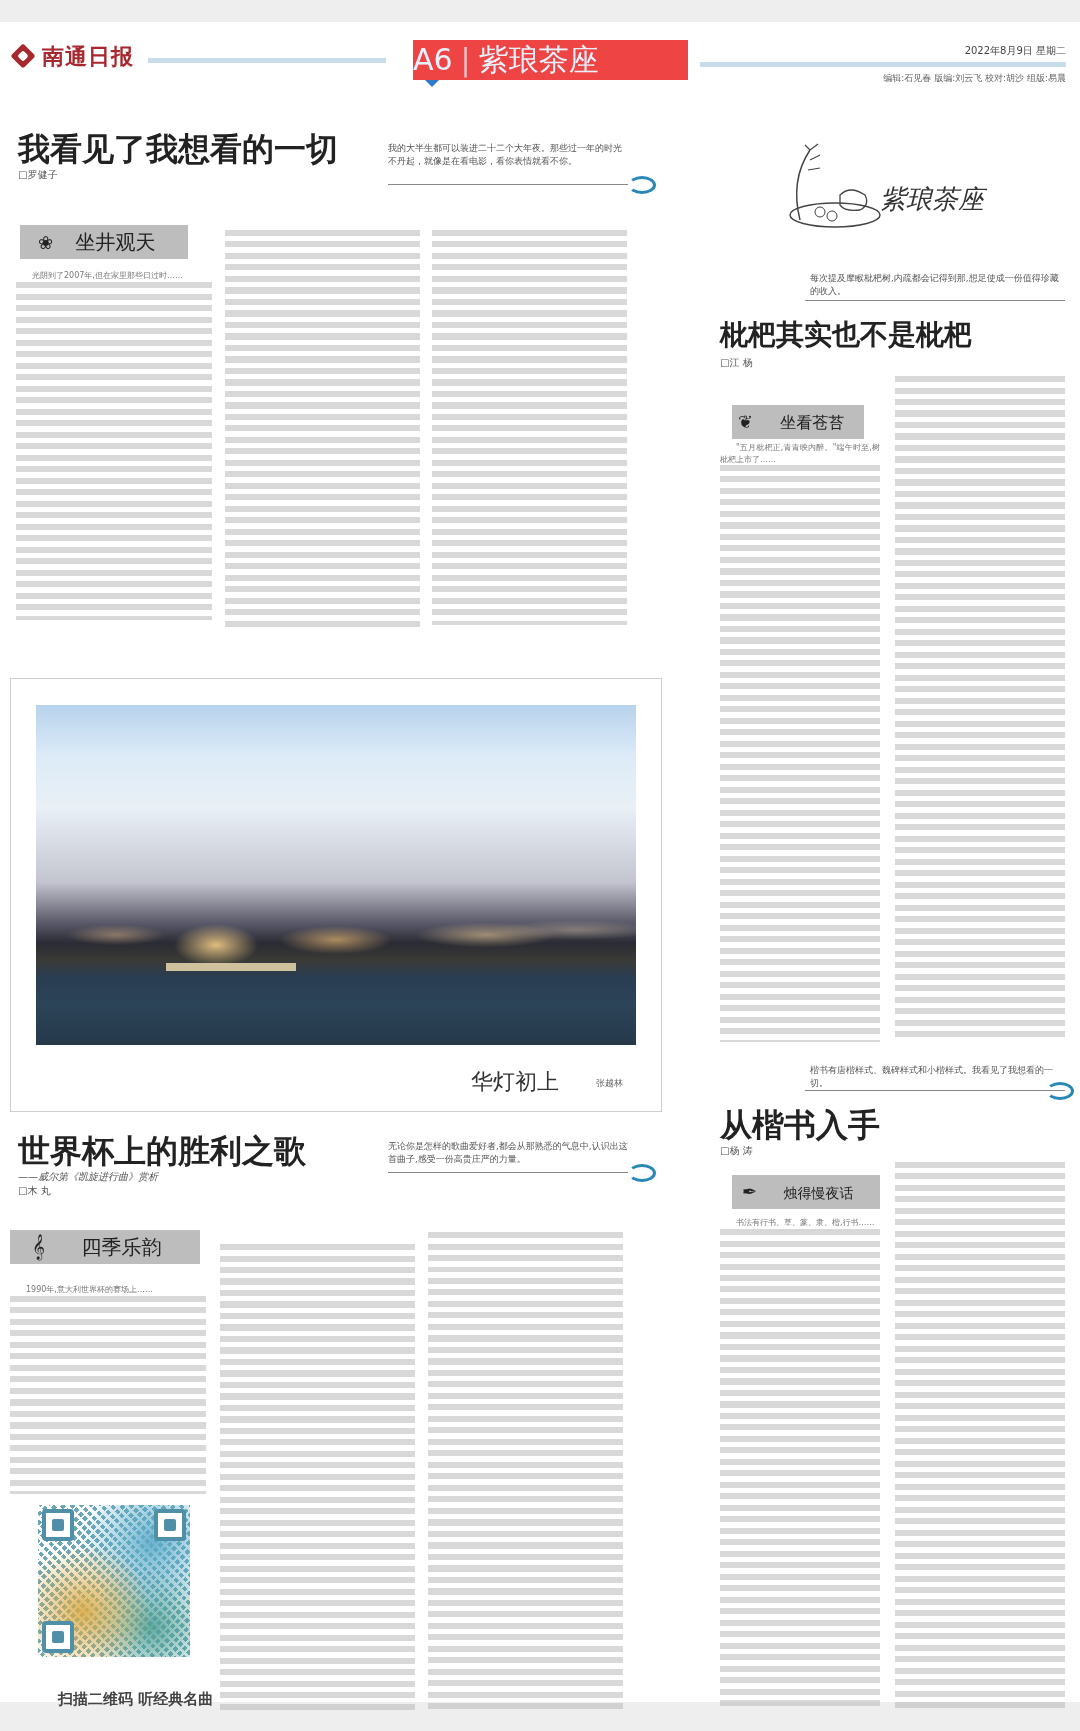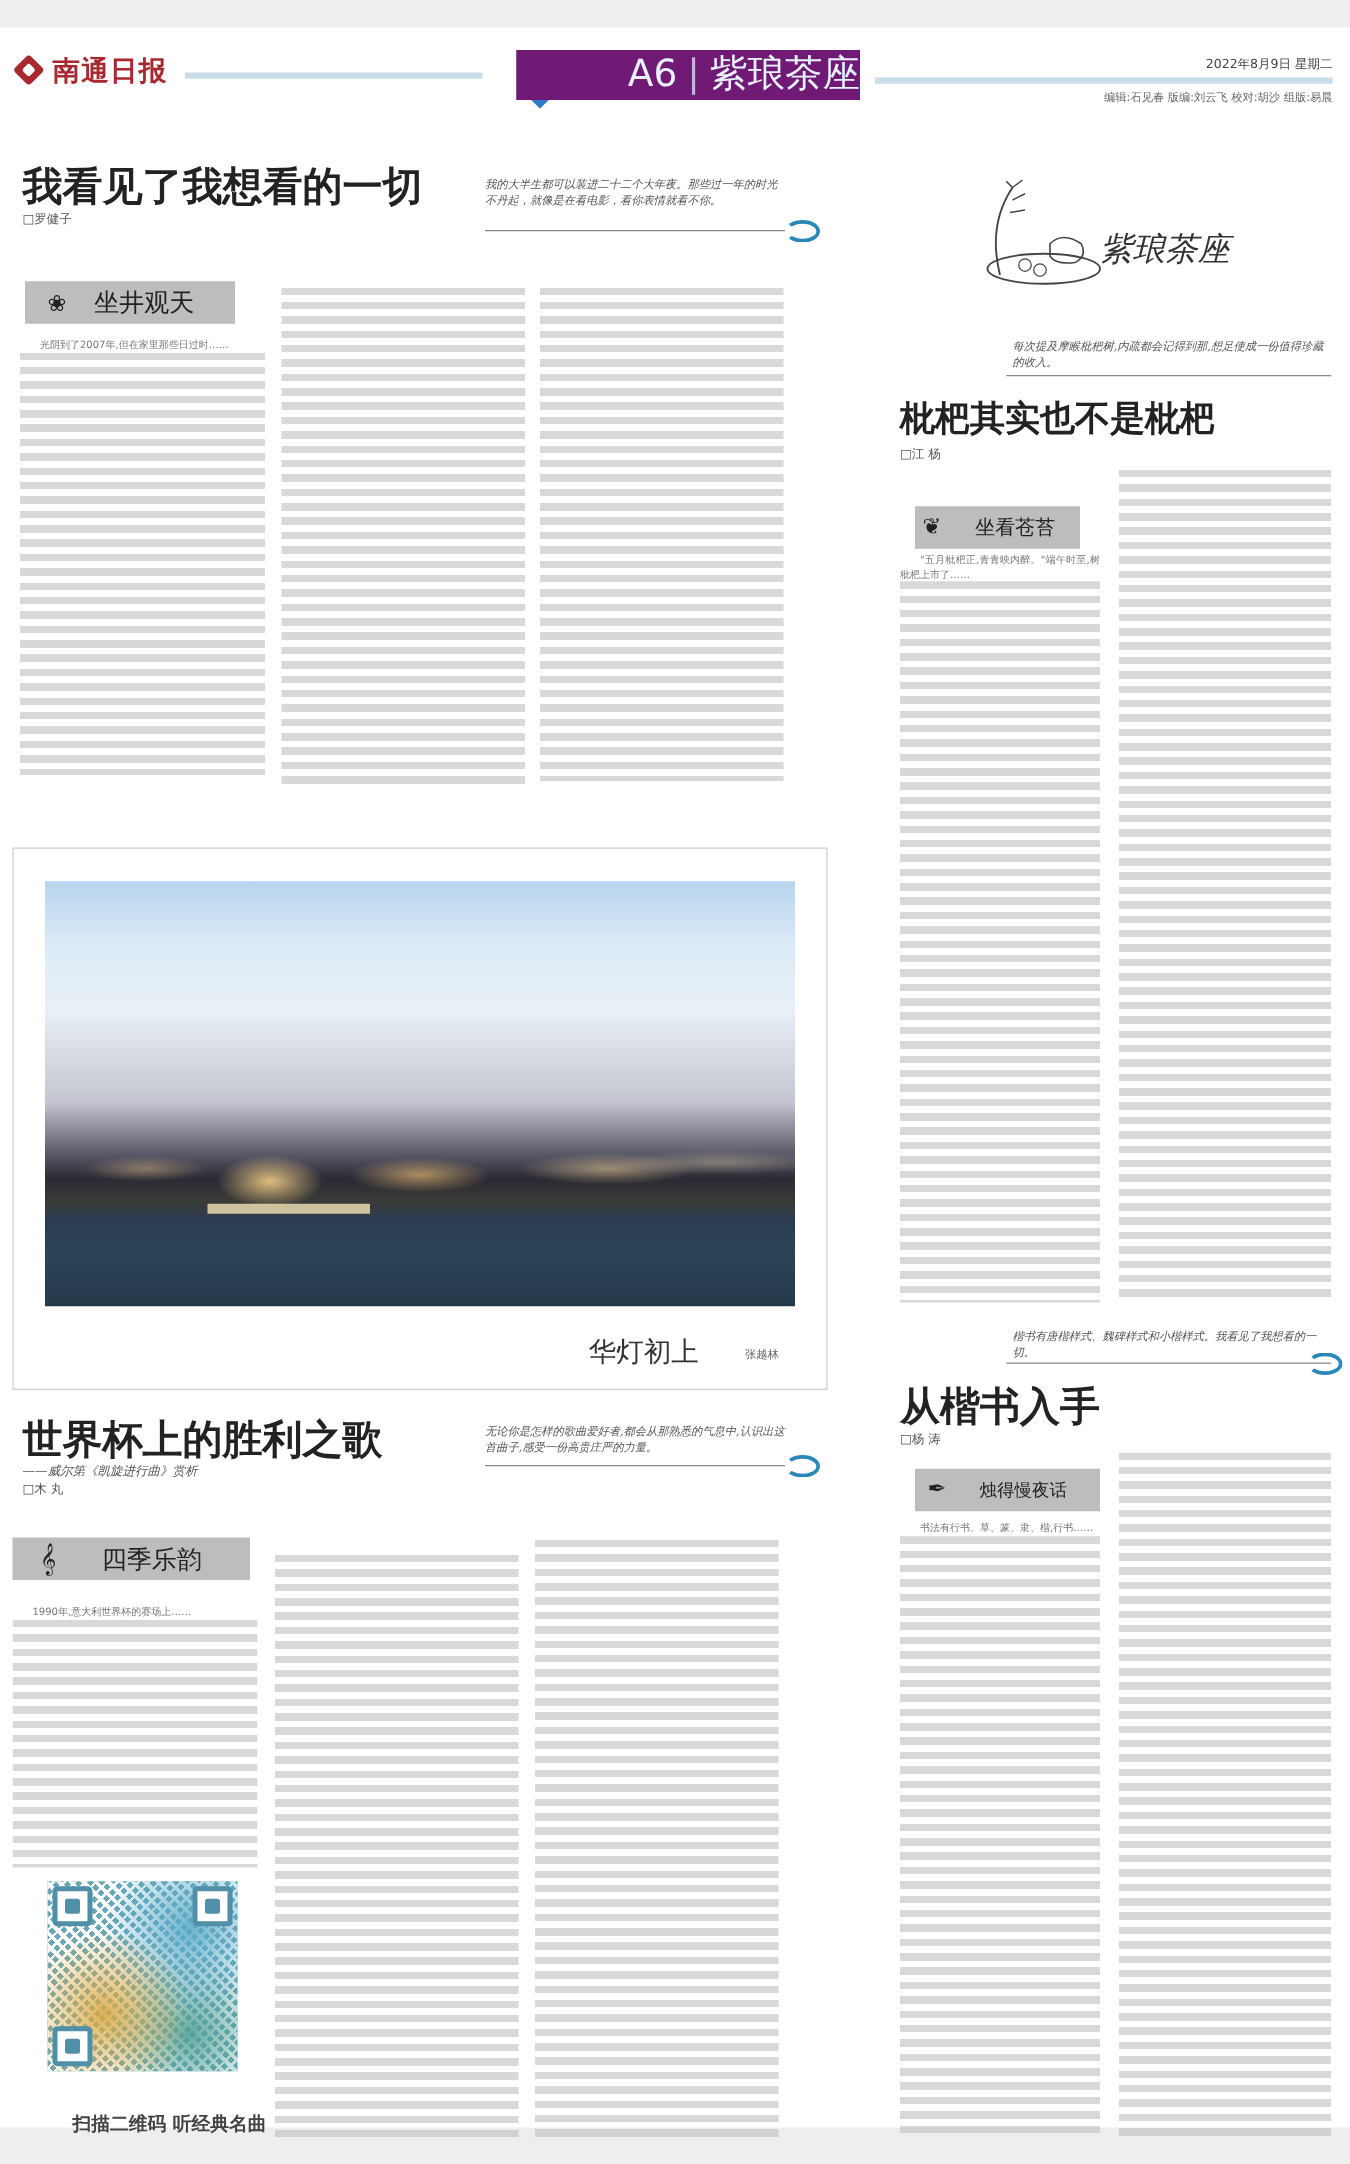--- a/index.html
+++ b/index.html
@@ -3,27 +3,27 @@
 <meta charset="utf-8">
 <style>
   html, body { margin:0; padding:0; }
   body { width:1080px; height:1731px; background:#eeeeee; font-family:"DejaVu Sans", sans-serif; position:relative; overflow:hidden; }
   .page { position:absolute; left:0; top:22px; width:1080px; height:1680px; background:#fff; }
   .abs { position:absolute; }
   .masthead-logo { left:14px; top:20px; color:#a8282f; font-family:"DejaVu Serif", serif; font-size:22px; font-weight:bold; letter-spacing:1px; }
   .logo-mark { display:inline-block; width:18px; height:18px; background:#a8282f; transform:rotate(45deg); border-radius:3px; margin-right:10px; vertical-align:middle; position:relative; top:-2px;}
   .logo-mark::after { content:""; position:absolute; left:5px; top:5px; width:8px; height:8px; background:#fff; border-radius:2px; }
   .rule-blue { height:5px; background:#c9dce9; }
-  .section-tab { left:413px; top:18px; width:275px; height:40px; background:#701a75; color:#e8f2fc; font-size:30px; line-height:40px; text-align:right; }
+  .section-tab { left:413px; top:18px; width:275px; height:40px; background:#ef4444; color:#e8f2fc; font-size:30px; line-height:40px; text-align:left; }
   .section-tab .tick { position:absolute; left:12px; bottom:-7px; width:0; height:0; border-left:7px solid transparent; border-right:7px solid transparent; border-top:7px solid #2f7dc9; }
   .date { right:14px; top:22px; font-size:10px; color:#444; }
   .editors { right:14px; top:50px; font-size:9px; color:#666; }
   .headline { font-weight:bold; color:#222; font-family:"DejaVu Sans", sans-serif; }
   .byline { font-size:10px; color:#555; }
-  .intro { font-family:"DejaVu Serif", serif; font-size:9px; color:#555; line-height:13px; font-style:italic; }
+  .intro { font-family:"DejaVu Serif", serif; font-size:9px; color:#555; line-height:13px; }
   .intro-rule { height:1px; background:#888; }
   .swirl { width:22px; height:12px; border:3px solid #2a88b8; border-radius:50%; border-left-color:transparent; }
   .column-label { background:#bdbdbd; color:#222; font-size:20px; height:34px; line-height:34px; }
   .text-col { font-size:8px; line-height:11.5px; color:#777; text-align:justify; overflow:hidden; }
   .text-col p { margin:0; text-indent:2em; }
   .photo-frame { left:10px; top:656px; width:650px; height:432px; border:1px solid #cfcfcf; background:#fff; }
   .photo { position:absolute; left:25px; top:26px; width:600px; height:340px;
     background: linear-gradient(180deg, #b7d3ed 0%, #dcebf7 15%, #e9f0f6 30%, #c4c5d0 52%, #5b5a6a 64%, #2a2b34 70%, #3a3a36 75%, #2a3d52 80%, #2c4458 88%, #25394a 100%); overflow:hidden; }
   .city-lights { position:absolute; left:0; top:200px; width:600px; height:70px;
     background: radial-gradient(ellipse 60px 30px at 180px 40px, rgba(255,215,140,0.85), transparent 70%),

